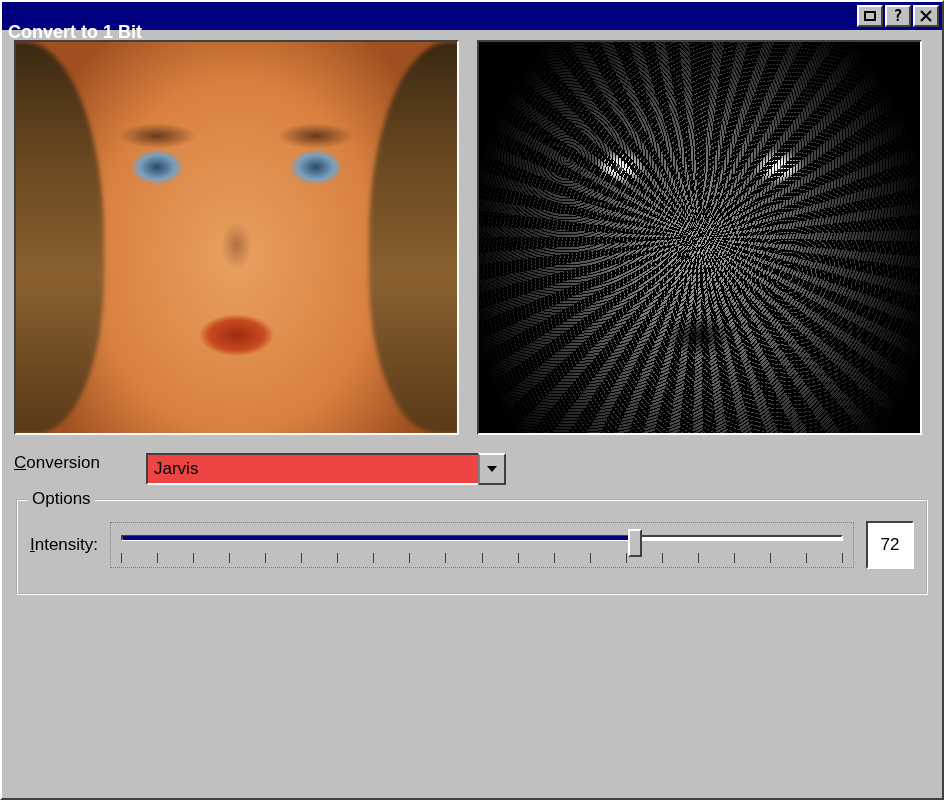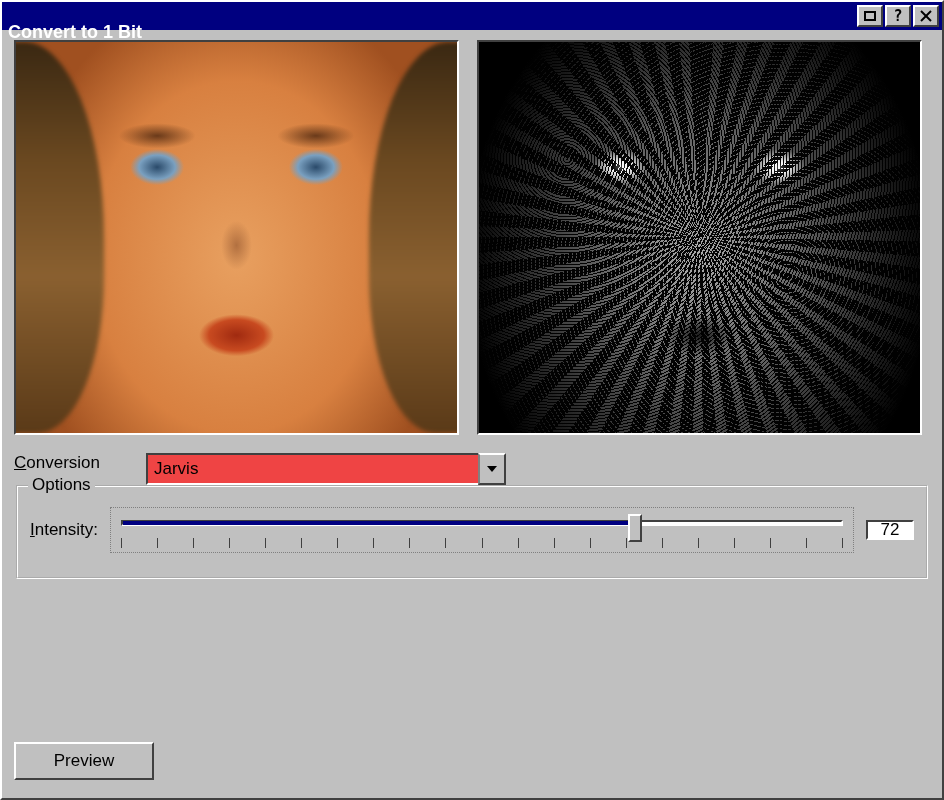--- a/index.html
+++ b/index.html
@@ -131,20 +131,21 @@
     background:#c0c0c0;
     border-left:2px solid #808080;
     display:flex;align-items:center;justify-content:center;
     border-top:2px solid #fff; border-right:2px solid #404040; border-bottom:2px solid #404040;
     margin:-2px -2px -2px 0;
     cursor:pointer;
   }
   .combo .drop svg{width:12px;height:12px;}
   
   .group {
+    margin-top: 14px;
     position: relative;
     border: 2px groove #fff;
     padding: 14px 12px 24px 12px;
   }
   .group .legend {
     position:absolute;
     top:-12px; left:10px;
     background:#c0c0c0;
     padding:0 4px;
   }
@@ -188,21 +189,21 @@
     position:absolute;
     left:10px; right:10px; bottom:4px;
     height:10px;
     display:flex;
     justify-content:space-between;
   }
   .slider-ticks span{
     width:1px;height:10px;background:#404040;
   }
   .numbox {
-    width:48px; height:20px;
+    width:48px; height:48px;
     border:2px solid;
     border-color:#404040 #ffffff #ffffff #404040;
     background:#fff;
     font:inherit;
     text-align:center;
   }
   
   .btnbar {
     position:absolute;
     left:12px; right:12px; bottom:18px;
@@ -305,19 +306,16 @@
             </div>
         </div>
         <input class="numbox" value="72" style="">
       </div>
     </fieldset>
 
   </div>
 
   <div class="btnbar">
     <div class="left">
-      <button class="btn">
-          <span>Preview</span>
-        </button>
     </div>
   </div>
 
 </div>
 
 </body></html>

